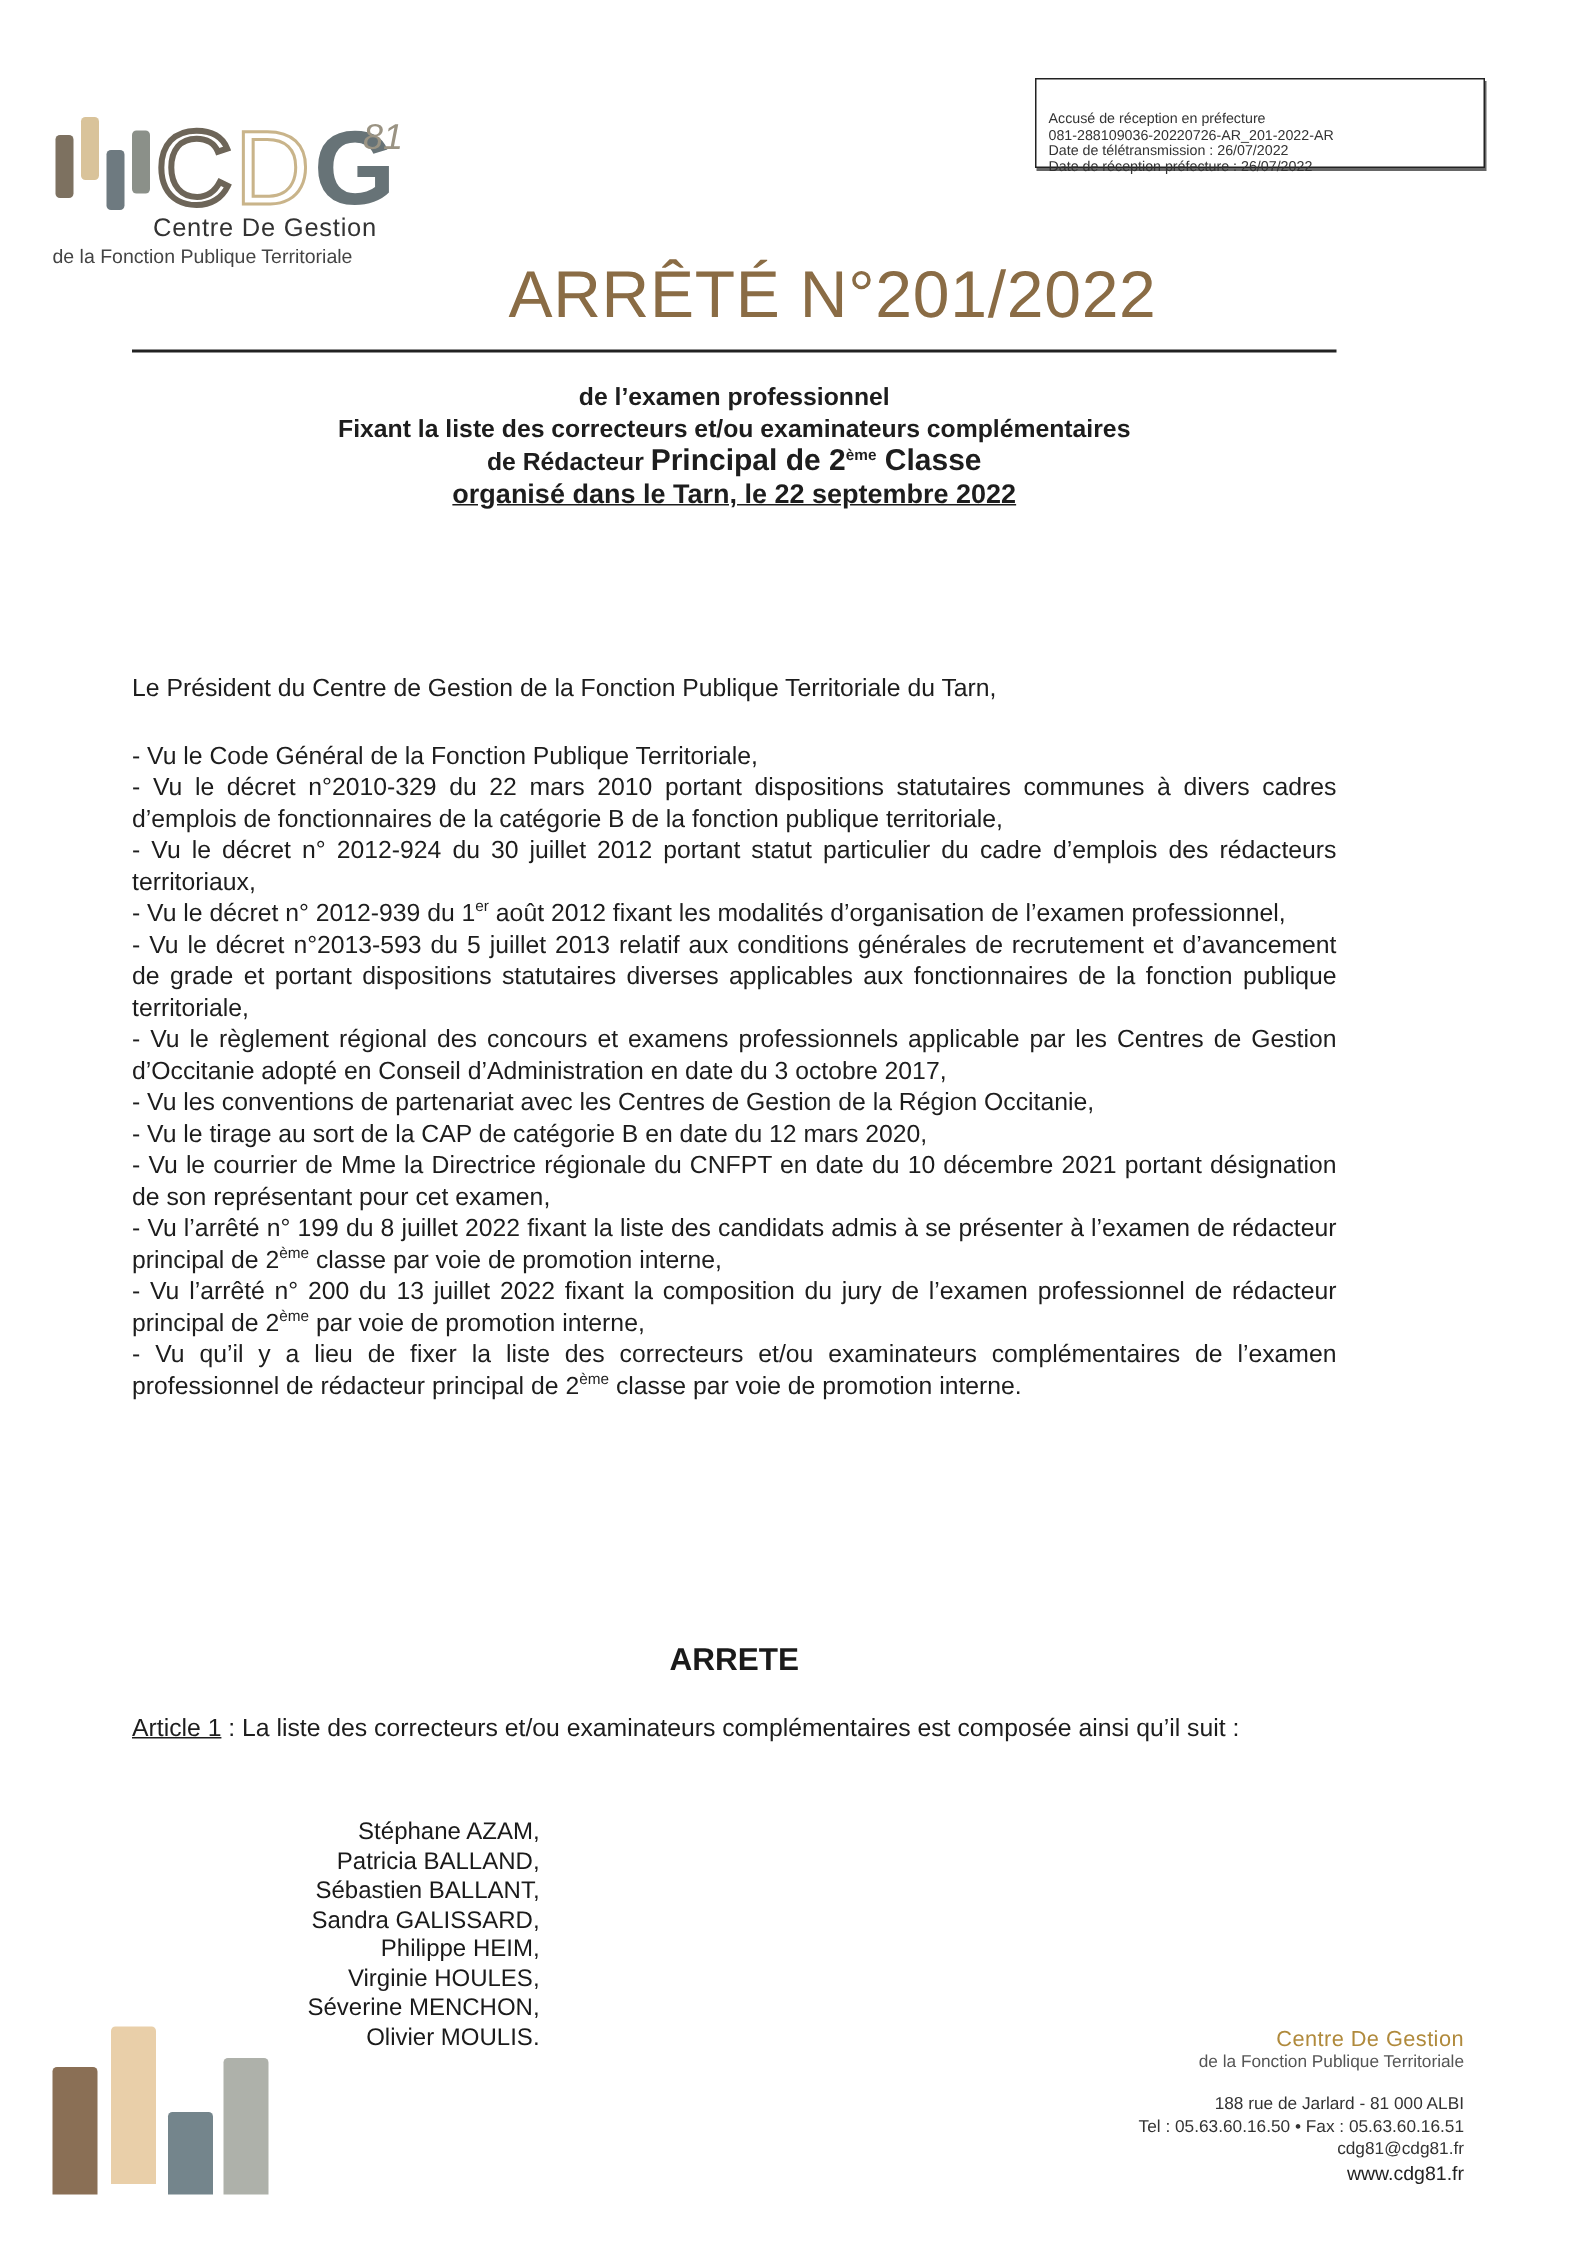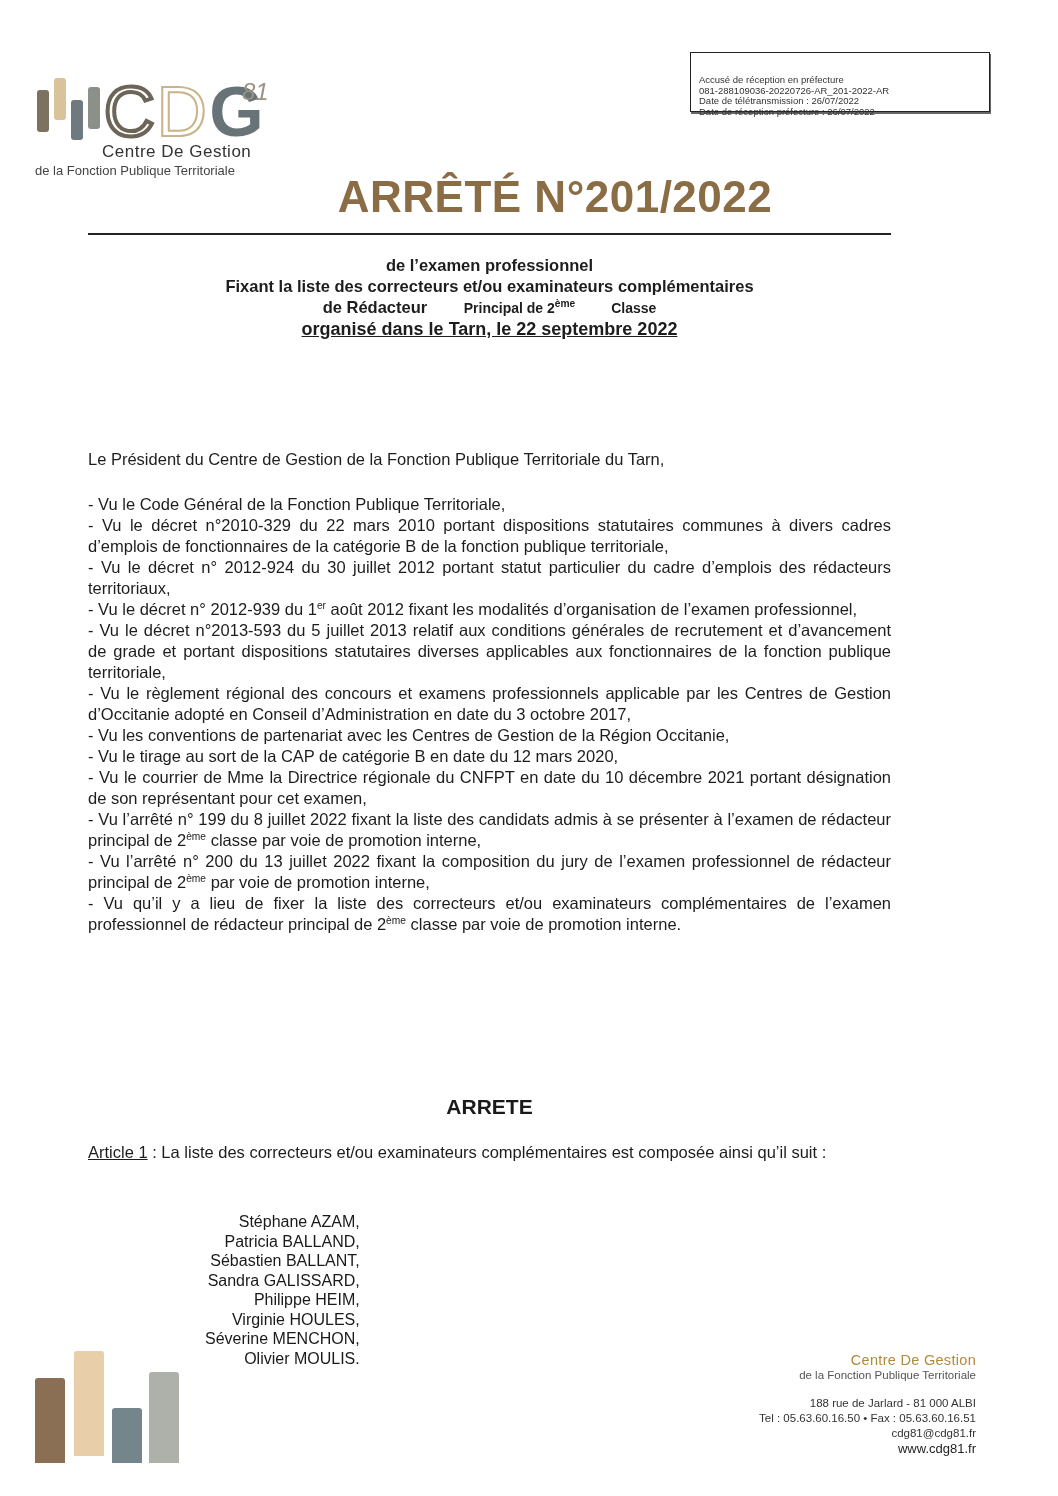--- a/index.html
+++ b/index.html
@@ -19,26 +19,26 @@
   .logo .letters { position:absolute; left:70px; top:-6px; font-size:70px; line-height:80px;
                    letter-spacing:2px; font-weight:normal; }
   .logo .l-c { color:#fff; -webkit-text-stroke:4px #6d6558; }
   .logo .l-d { color:#fff; -webkit-text-stroke:2px #c9b48a; }
   .logo .l-g { color:#677377; font-weight:bold; }
   .logo .sup { position:absolute; left:208px; top:0; font-size:24px; font-style:italic; color:#9a9383; }
   .logo-sub1 { left:102px; top:142px; font-size:17px; color:#333; letter-spacing:0.5px; }
   .logo-sub2 { left:35px; top:163px; font-size:13px; color:#444; }
 
   .title { left:0; width:1058px; top:172px; text-align:center; padding-left:52px; box-sizing:border-box;
-           font-size:44px; font-weight:bold; color:#8a6c45; letter-spacing:0.5px; }
+           font-size:44px; font-weight:normal; color:#8a6c45; letter-spacing:0.5px; }
   .rule { left:88px; top:233px; width:803px; height:2px; background:#222; }
 
   .subtitle { left:88px; width:803px; top:255px; text-align:center; font-weight:bold; font-size:16.5px; line-height:21px; color:#1d1d1d; }
   .subtitle .u { text-decoration:underline; font-size:18px; }
-  .subtitle .big { font-size:14px;margin-left:32px; }
+  .subtitle .big { font-size:20px; }
   sup { font-size:62%; line-height:0; vertical-align:super; }
 
   .body { left:88px; width:803px; font-size:16.5px; line-height:21px; text-align:justify; color:#1d1d1d; }
   .intro { top:449px; }
   .vu { top:494px; }
   .vu p { margin:0; }
   .arrete { left:88px; width:803px; top:1095px; text-align:center; font-weight:bold; font-size:21px; color:#1a1a1a; }
   .article { top:1142px; }
   .article .lbl { text-decoration:underline; }
   .names { left:205px; top:1212px; font-size:16px; line-height:19.5px; color:#1a1a1a;text-align:right; }

